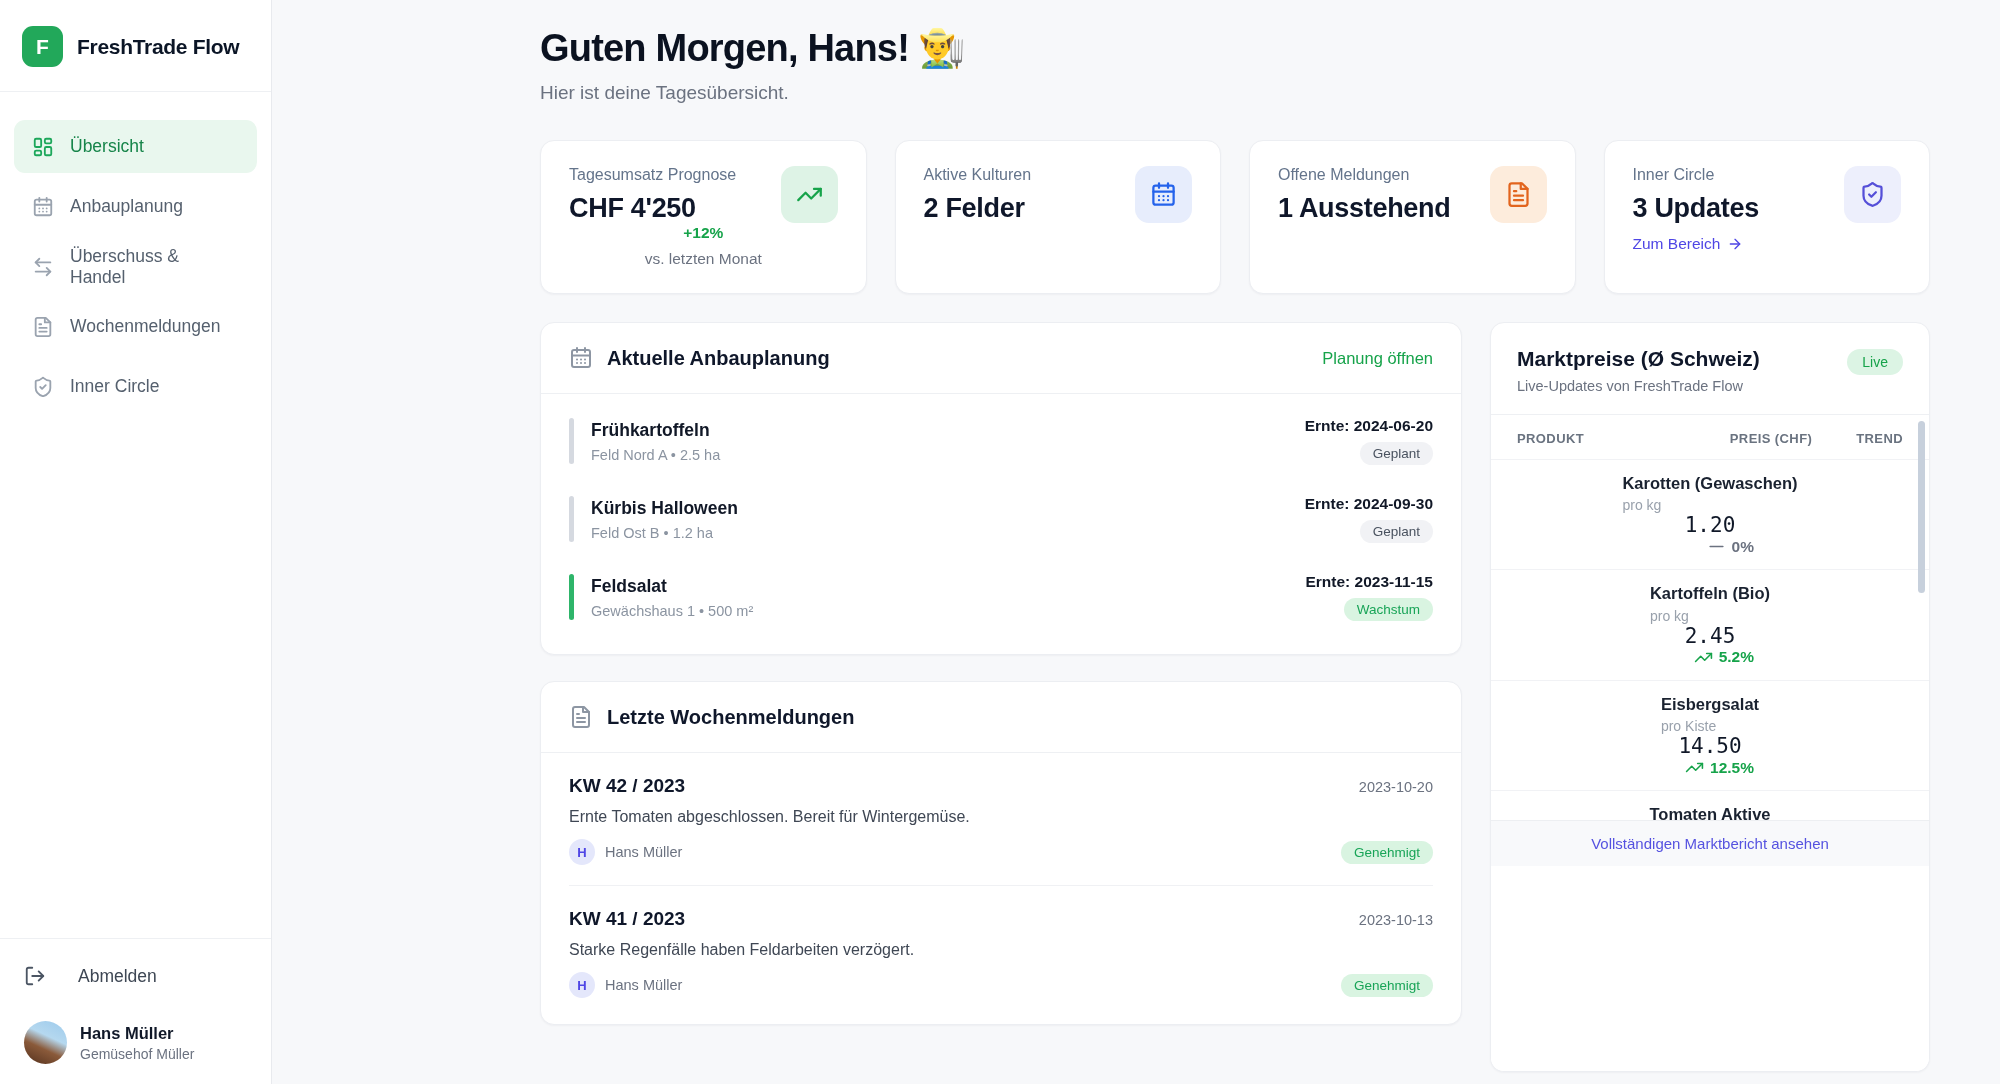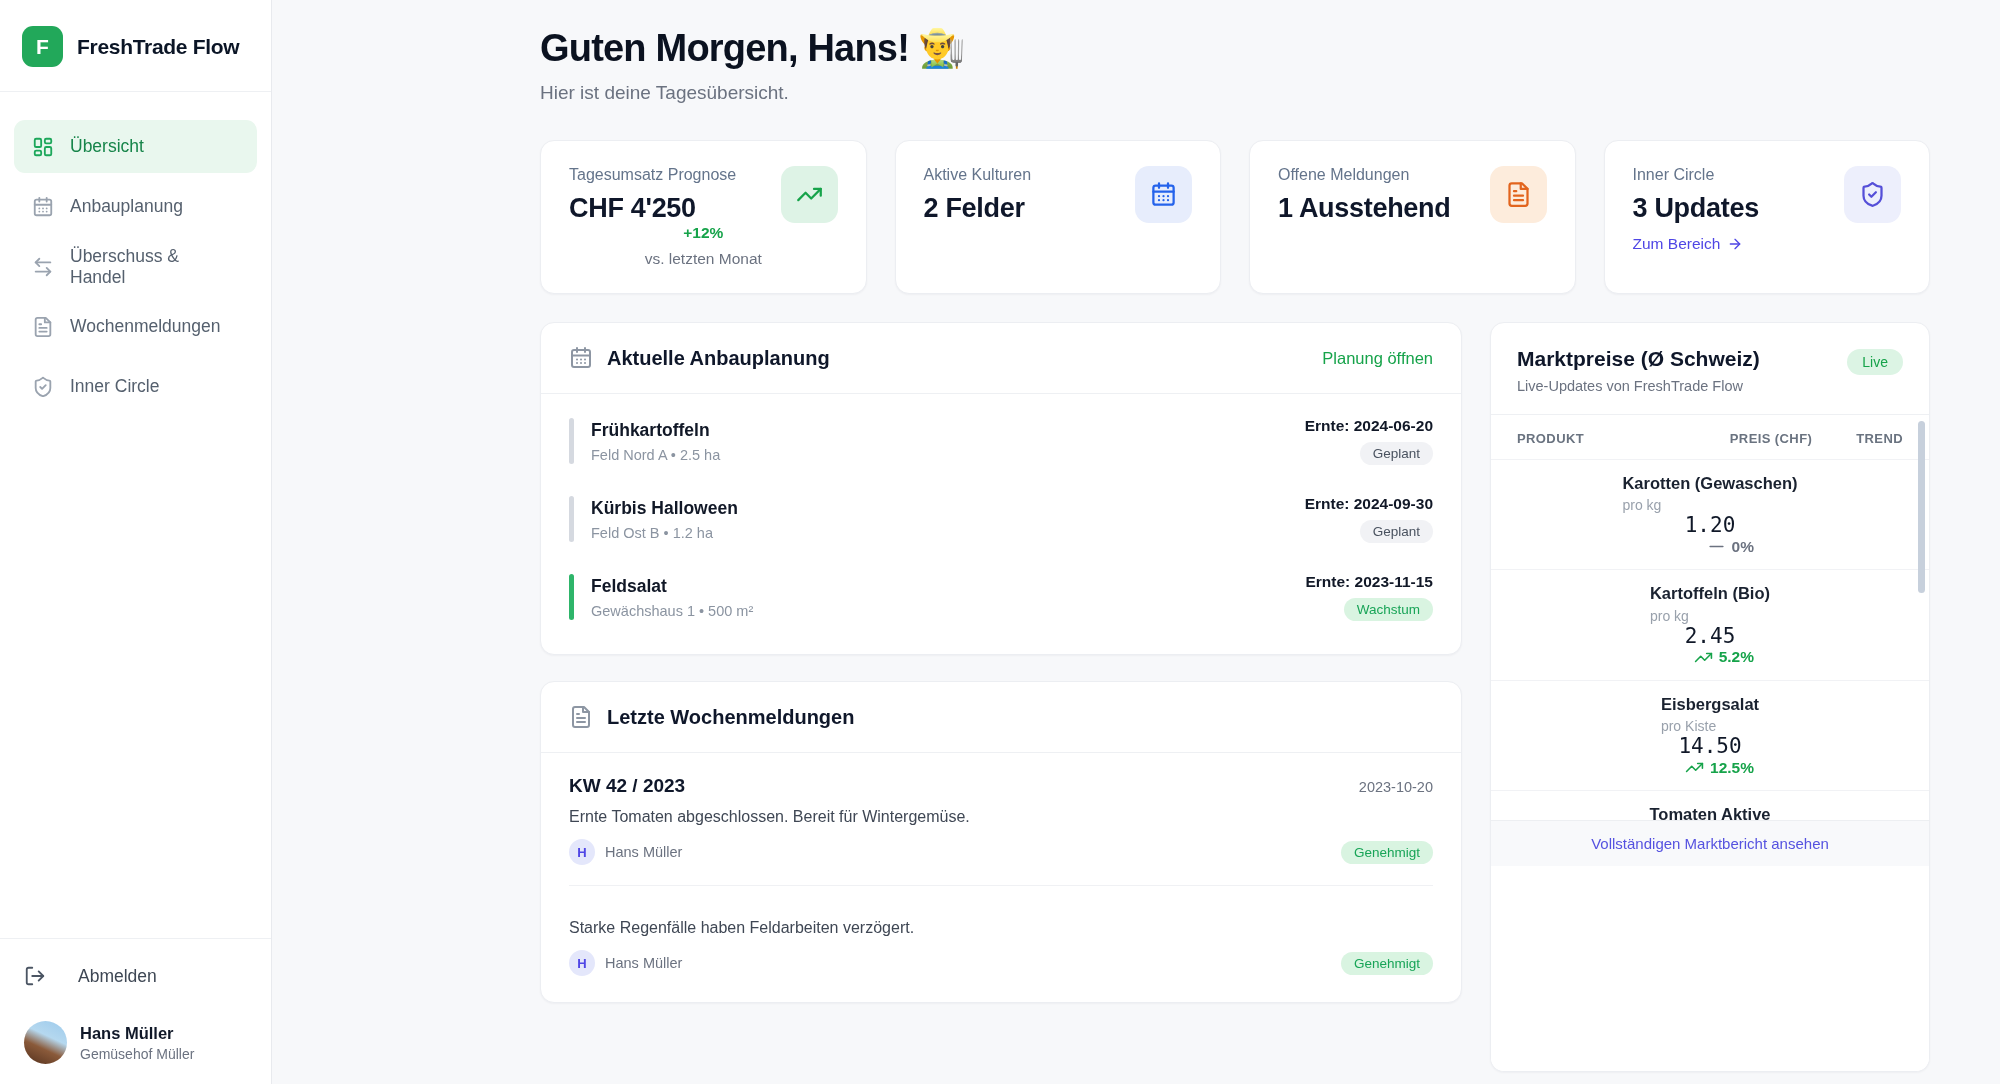--- a/index.html
+++ b/index.html
@@ -369,20 +369,24 @@
                 <span class="entry-date">2023-10-20</span>
               </div>
               <div class="entry-text">Ernte Tomaten abgeschlossen. Bereit für Wintergemüse.</div>
               <div class="entry-author">
                 <span class="mini-avatar">H</span>
                 <span class="author-name">Hans Müller</span>
                 <span class="badge badge-green">Genehmigt</span>
               </div>
             </div>
             <div class="entry">
+              <div class="entry-top">
+                <span class="entry-week">KW 41 / 2023</span>
+                <span class="entry-date">2023-10-13</span>
+              </div>
               <div class="entry-text">Starke Regenfälle haben Feldarbeiten verzögert.</div>
               <div class="entry-author">
                 <span class="mini-avatar">H</span>
                 <span class="author-name">Hans Müller</span>
                 <span class="badge badge-green">Genehmigt</span>
               </div>
             </div>
           </div>
         </section>
       </div>

